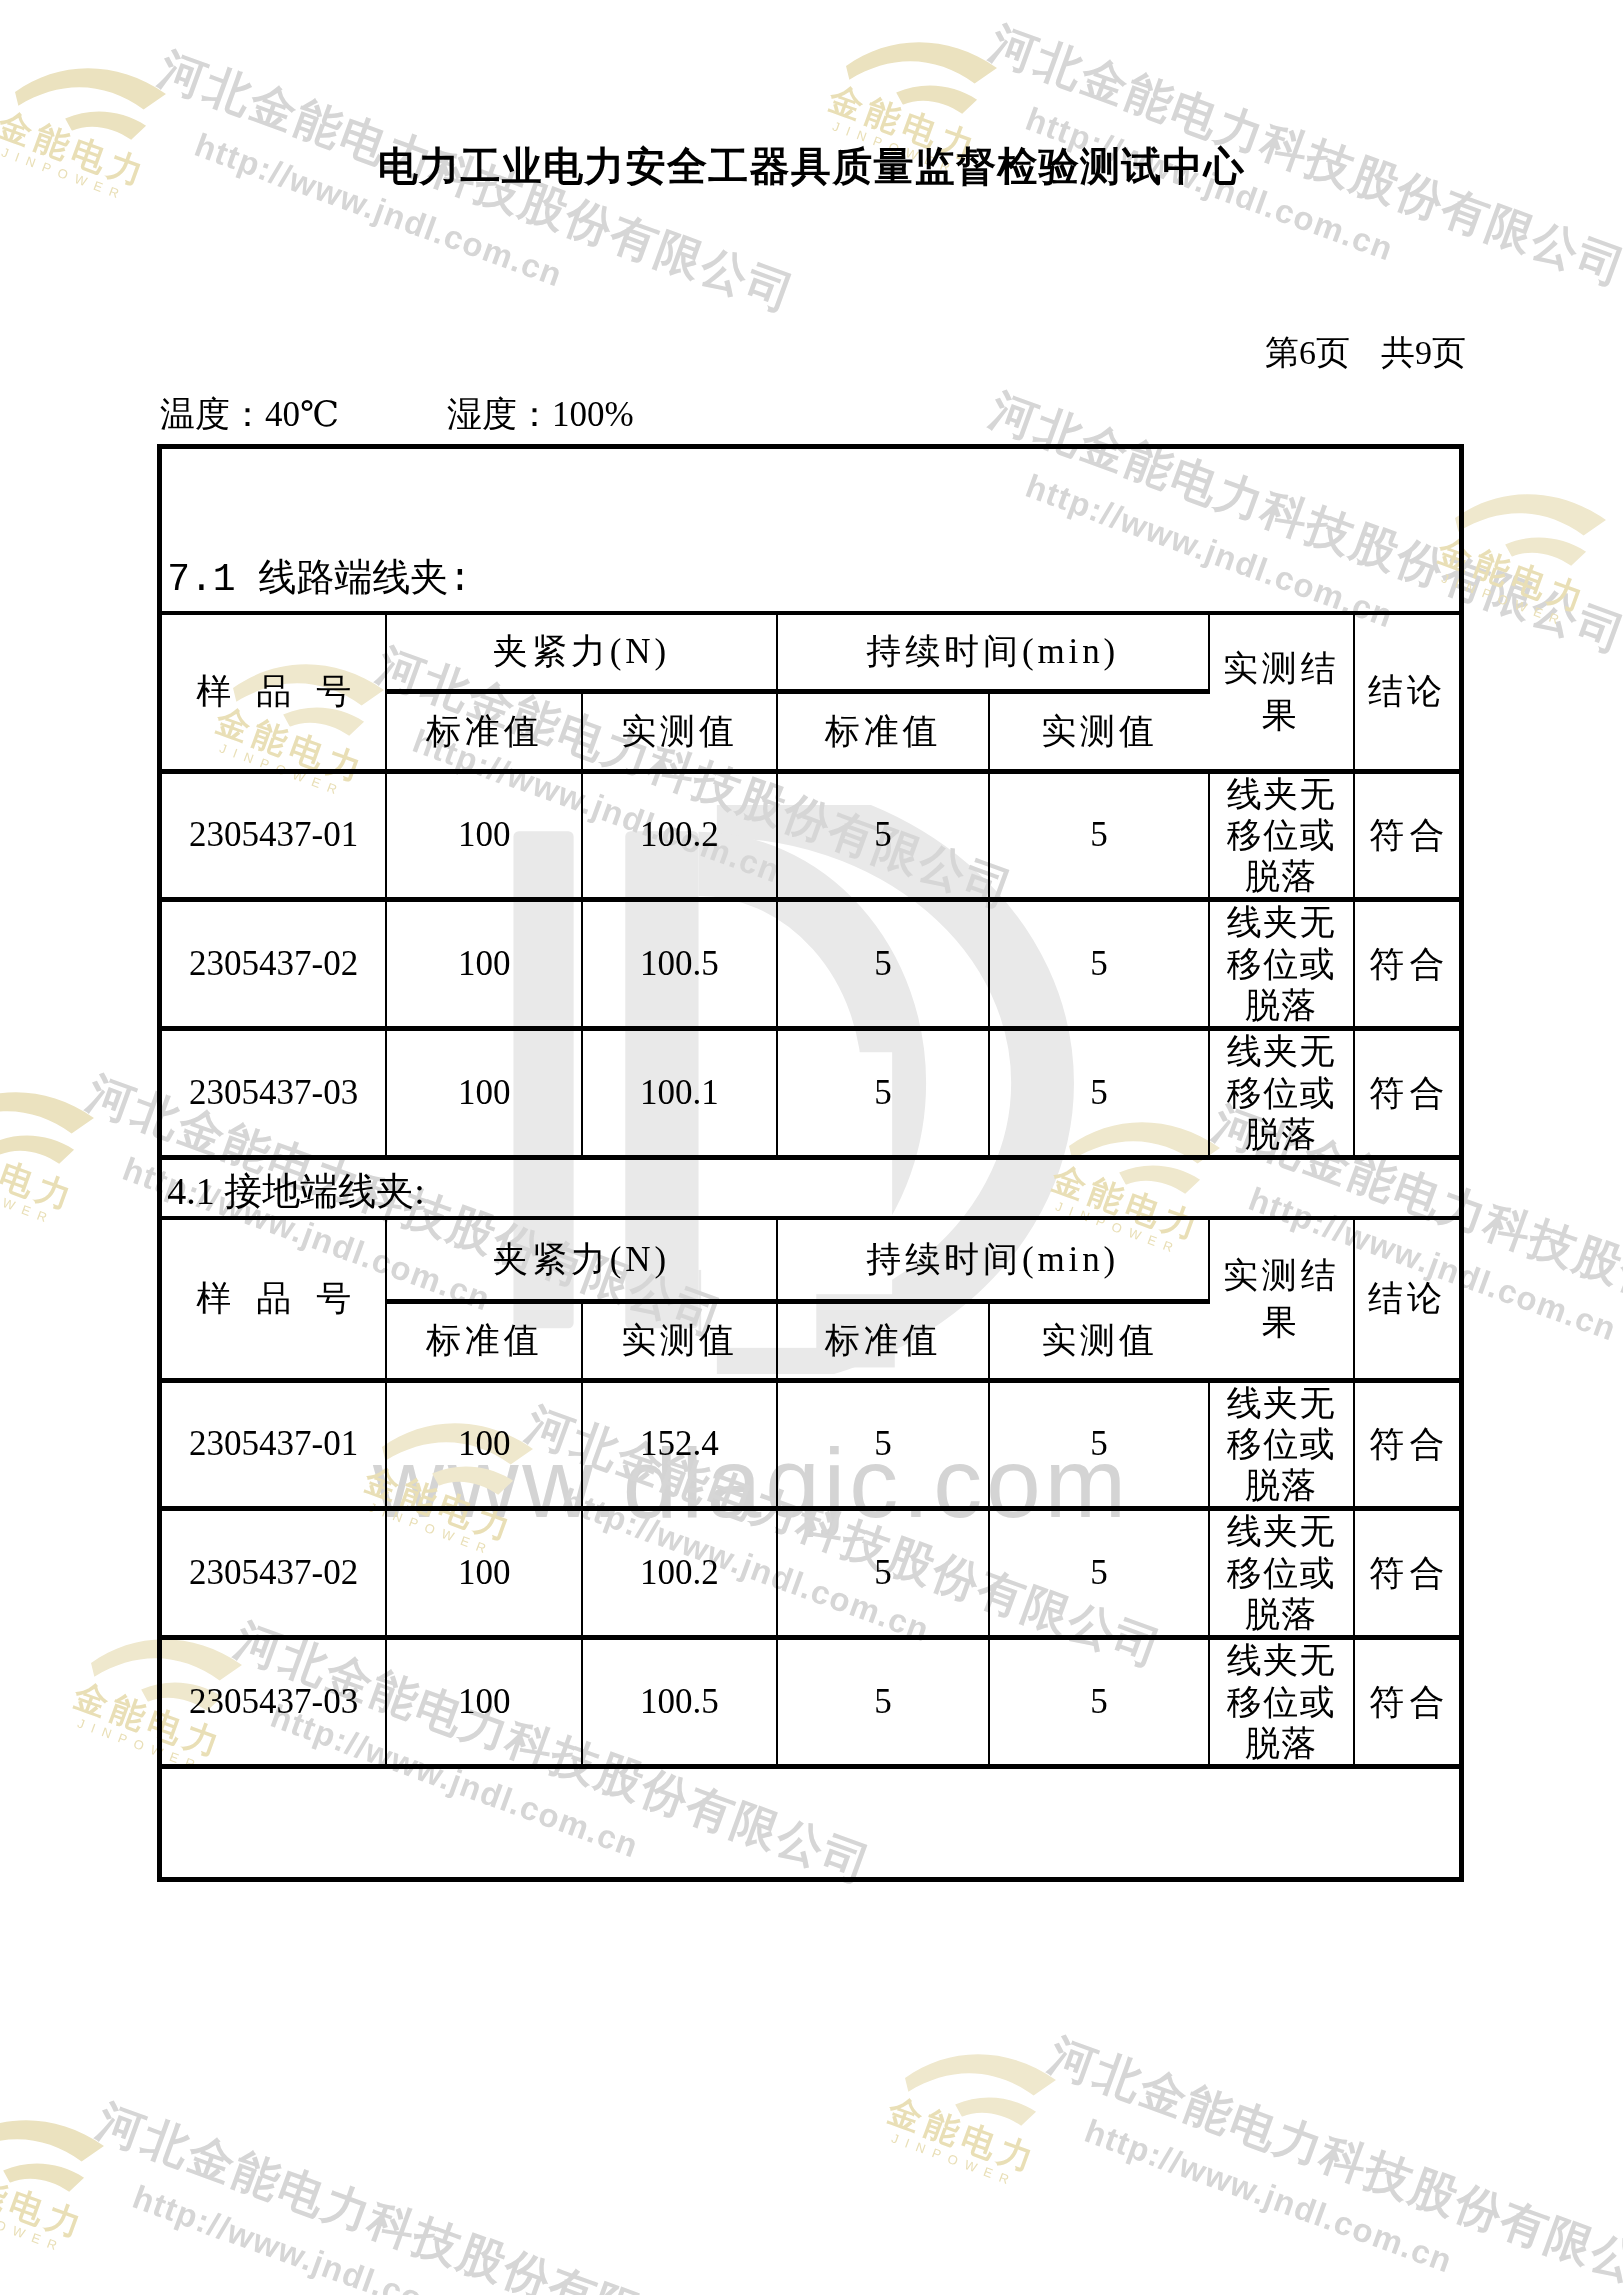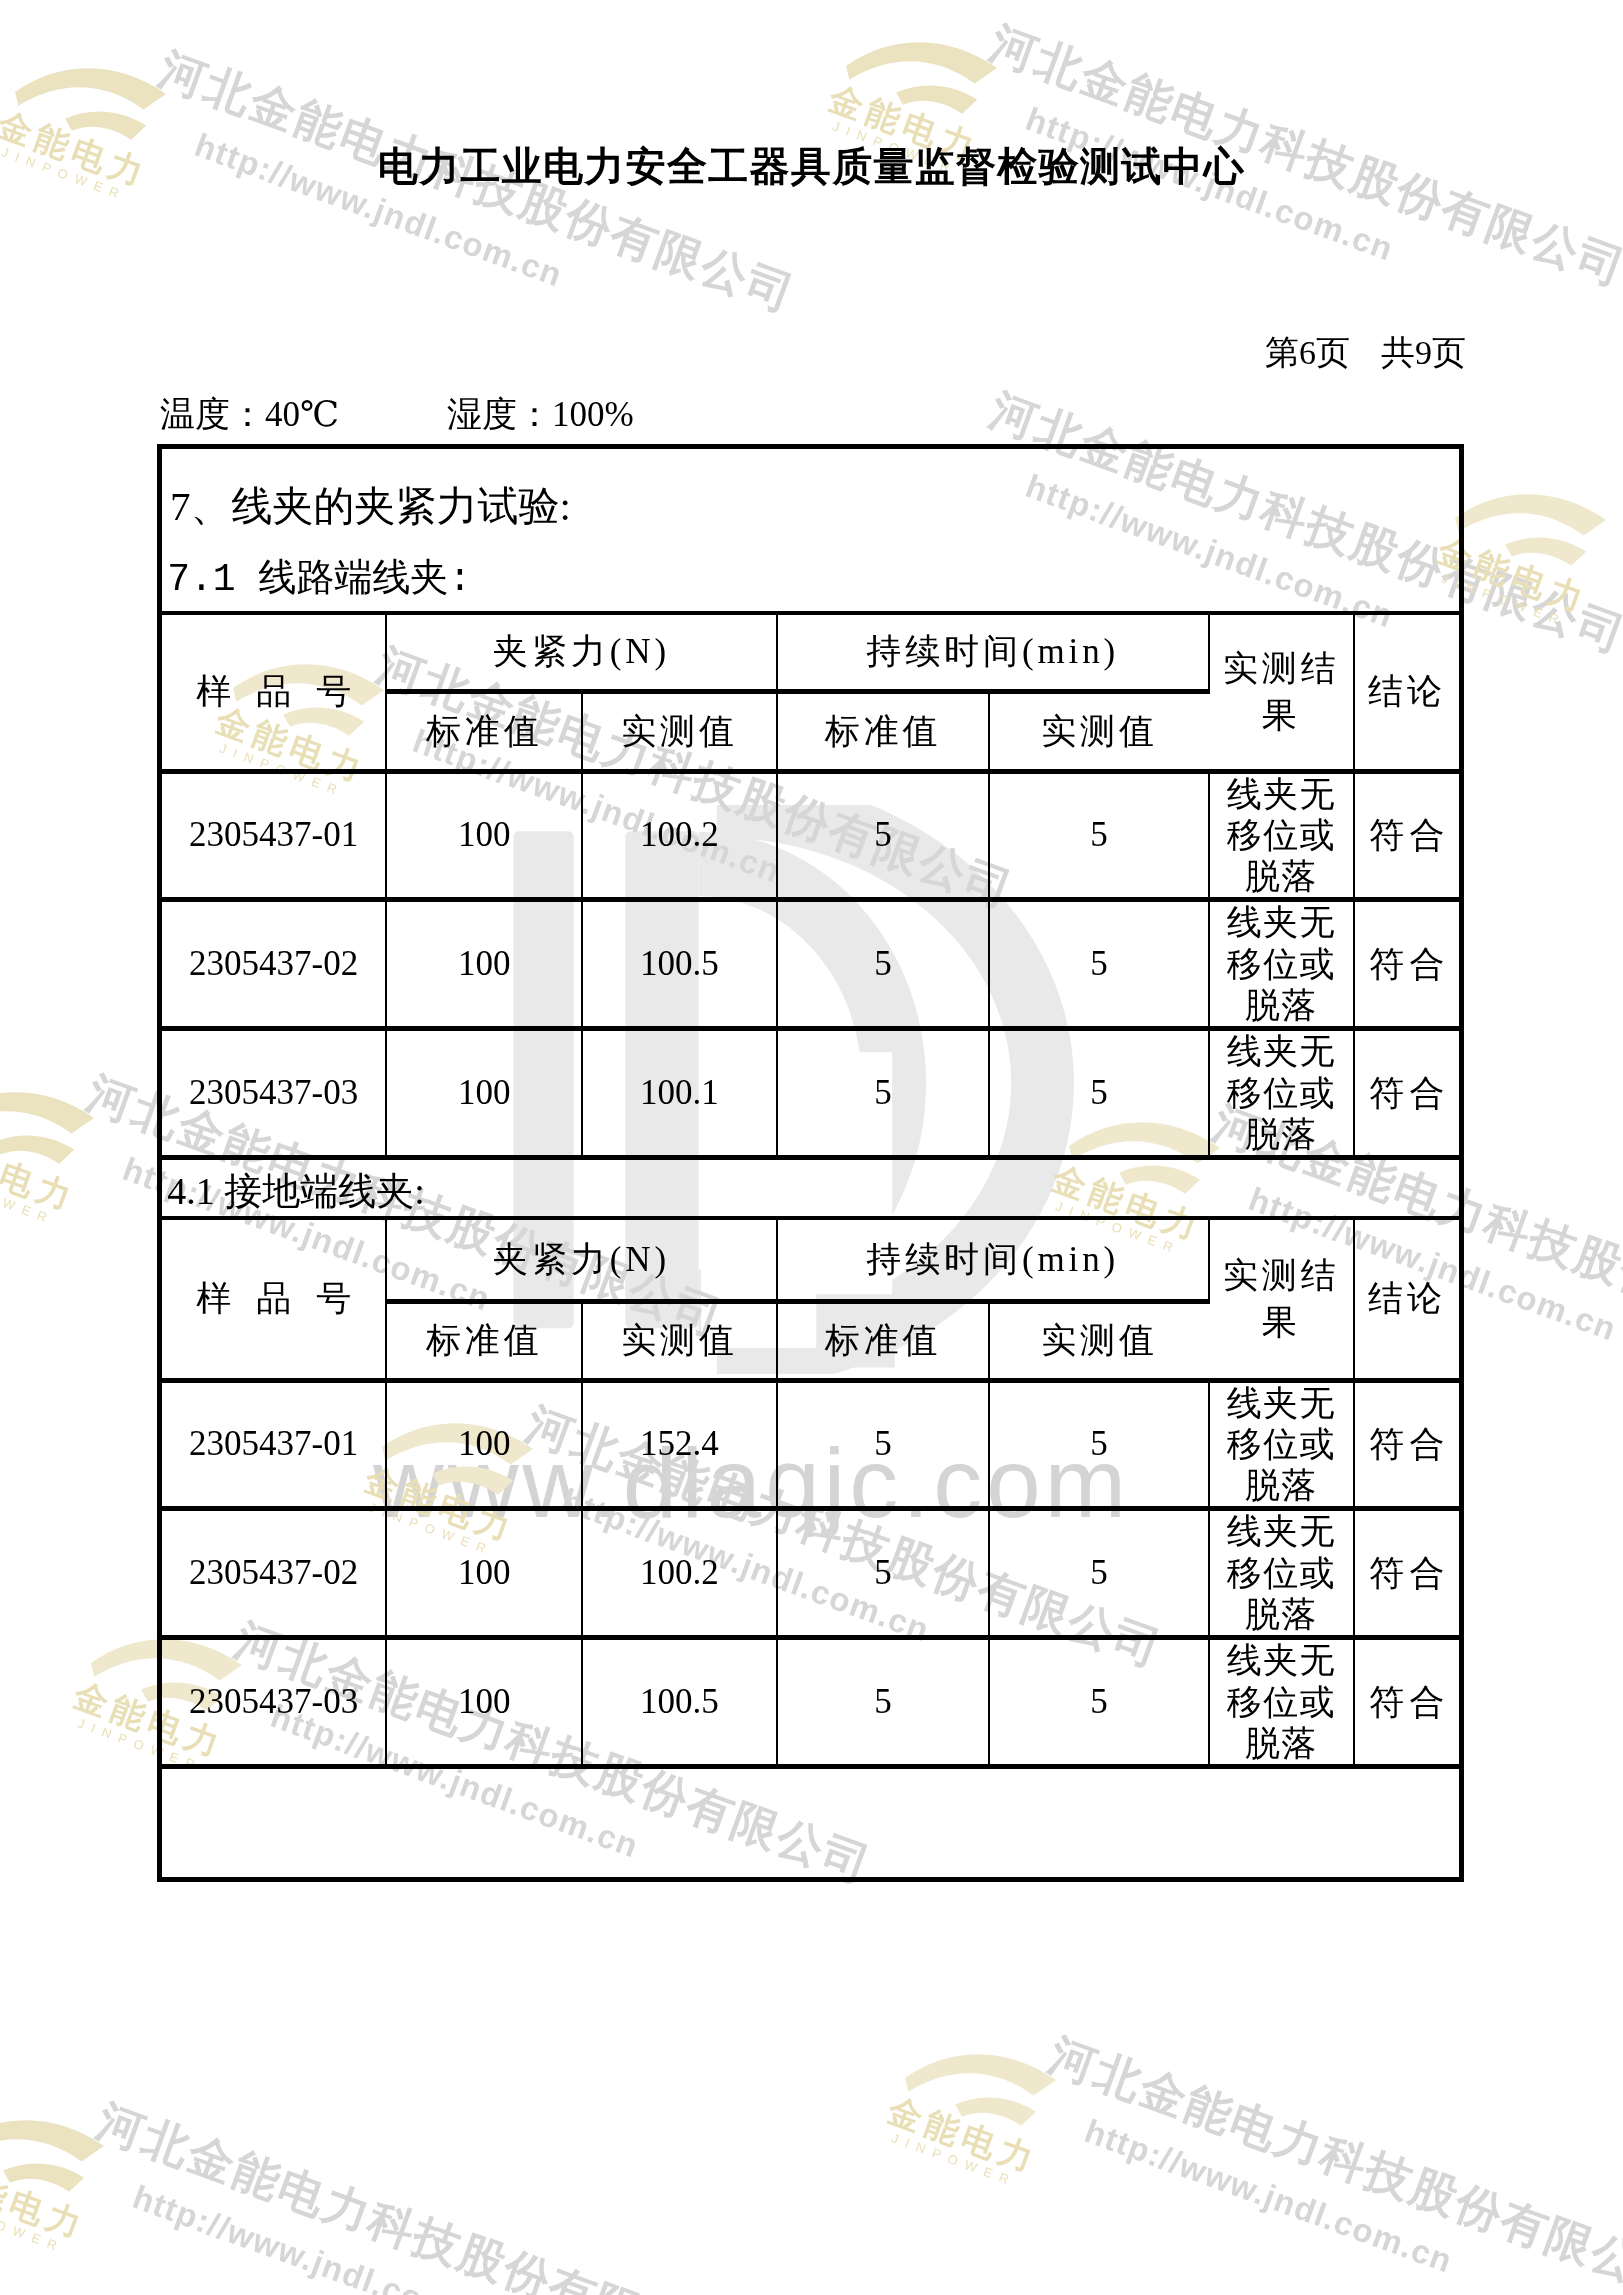--- a/index.html
+++ b/index.html
@@ -223,21 +223,20 @@
       <span>第6页</span><span class="pgt">共9页</span>
     </div>
 
     <div class="env-line">
       <span class="env-temp"><span>温度：</span><span>40℃</span></span>
       <span class="env-hum"><span>湿度：</span><span>100%</span></span>
     </div>
 
     <div class="outer-box">
 
-      <div class="s7">7、线夹的夹紧力试验:</div>
       <div class="s71">7.1 线路端线夹:</div>
 
       <table class="rpt t1">
         <colgroup>
           <col style="width:17.3%">
             <col style="width:15.1%">
             <col style="width:15.0%">
           <col style="width:16.4%">
             <col style="width:16.9%">
             <col style="width:11.2%">

